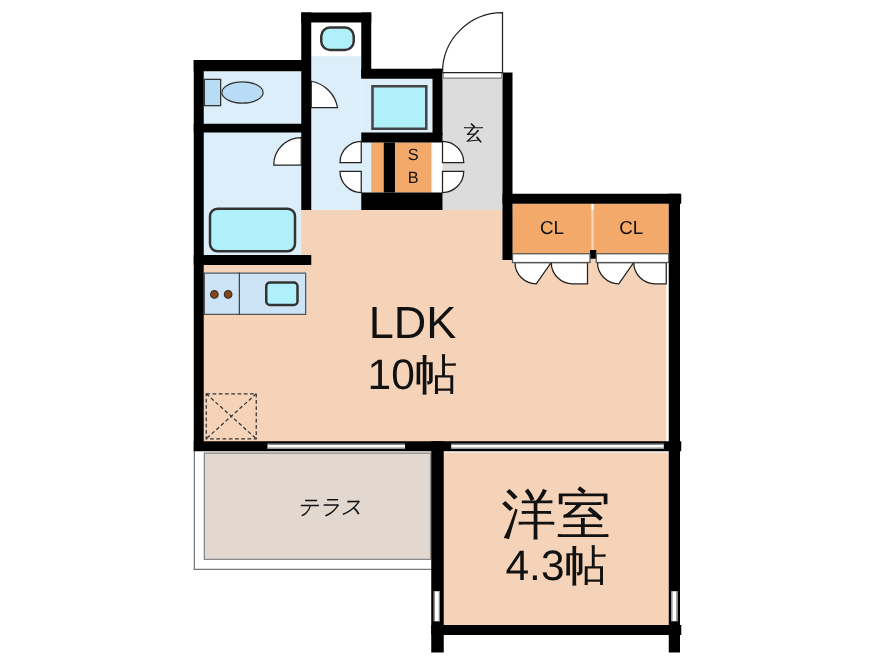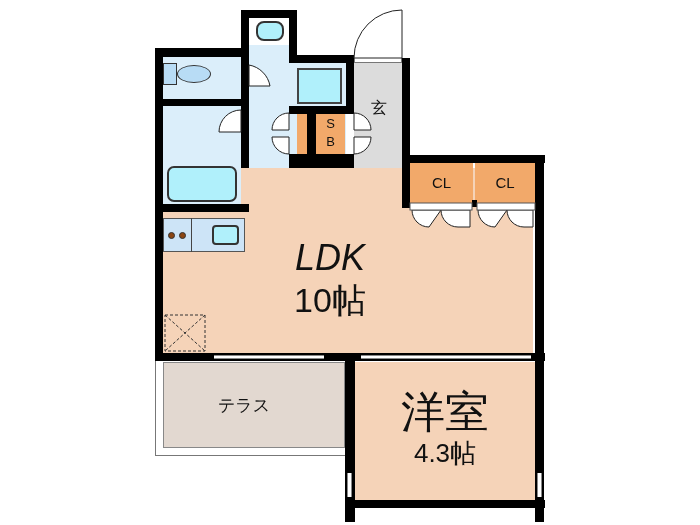--- a/index.html
+++ b/index.html
@@ -78,22 +78,22 @@
   </g>
   <rect x="410" y="203" width="62" height="7" fill="#fff" stroke="#555" stroke-width="1"></rect>
   <rect x="477" y="203" width="58" height="7" fill="#fff" stroke="#555" stroke-width="1"></rect>
   <g stroke="#333" stroke-width="1" stroke-dasharray="3,2" fill="none">
     <rect x="165" y="315" width="40" height="36"></rect>
     <line x1="165" y1="315" x2="205" y2="351"></line>
     <line x1="205" y1="315" x2="165" y2="351"></line>
   </g>
 </svg>
 
-<div class="label" style="left:270px;top:238px;width:120px;font-size:36px;line-height:40px;font-style:italic;">LDK</div>
+<div class="label" style="left:270px;top:238px;width:120px;font-size:36px;line-height:40px;">LDK</div>
 <div class="label" style="left:270px;top:280px;width:120px;font-size:34px;line-height:40px;">10帖</div>
 <div class="label" style="left:385px;top:392px;width:120px;font-size:44px;line-height:40px;">洋室</div>
-<div class="label" style="left:385px;top:433px;width:120px;font-size:26px;line-height:40px;">4.3帖</div>
-<div class="label" style="left:204px;top:396px;width:80px;font-size:17px;line-height:20px;">テラス</div>
+<div class="label" style="left:385px;top:433px;width:120px;font-size:34px;line-height:40px;">4.3帖</div>
+<div class="label" style="left:224px;top:396px;width:80px;font-size:17px;line-height:20px;font-style:italic;">テラス</div>
 <div class="label" style="left:364px;top:98px;width:30px;font-size:16px;line-height:20px;">玄</div>
 <div class="label" style="left:316px;top:116px;width:29px;font-size:13px;line-height:16px;">S</div>
 <div class="label" style="left:316px;top:134px;width:29px;font-size:13px;line-height:16px;">B</div>
 <div class="label" style="left:410px;top:174px;width:63px;font-size:15px;line-height:18px;">CL</div>
 <div class="label" style="left:475px;top:174px;width:60px;font-size:15px;line-height:18px;">CL</div>
 
 </body></html>

